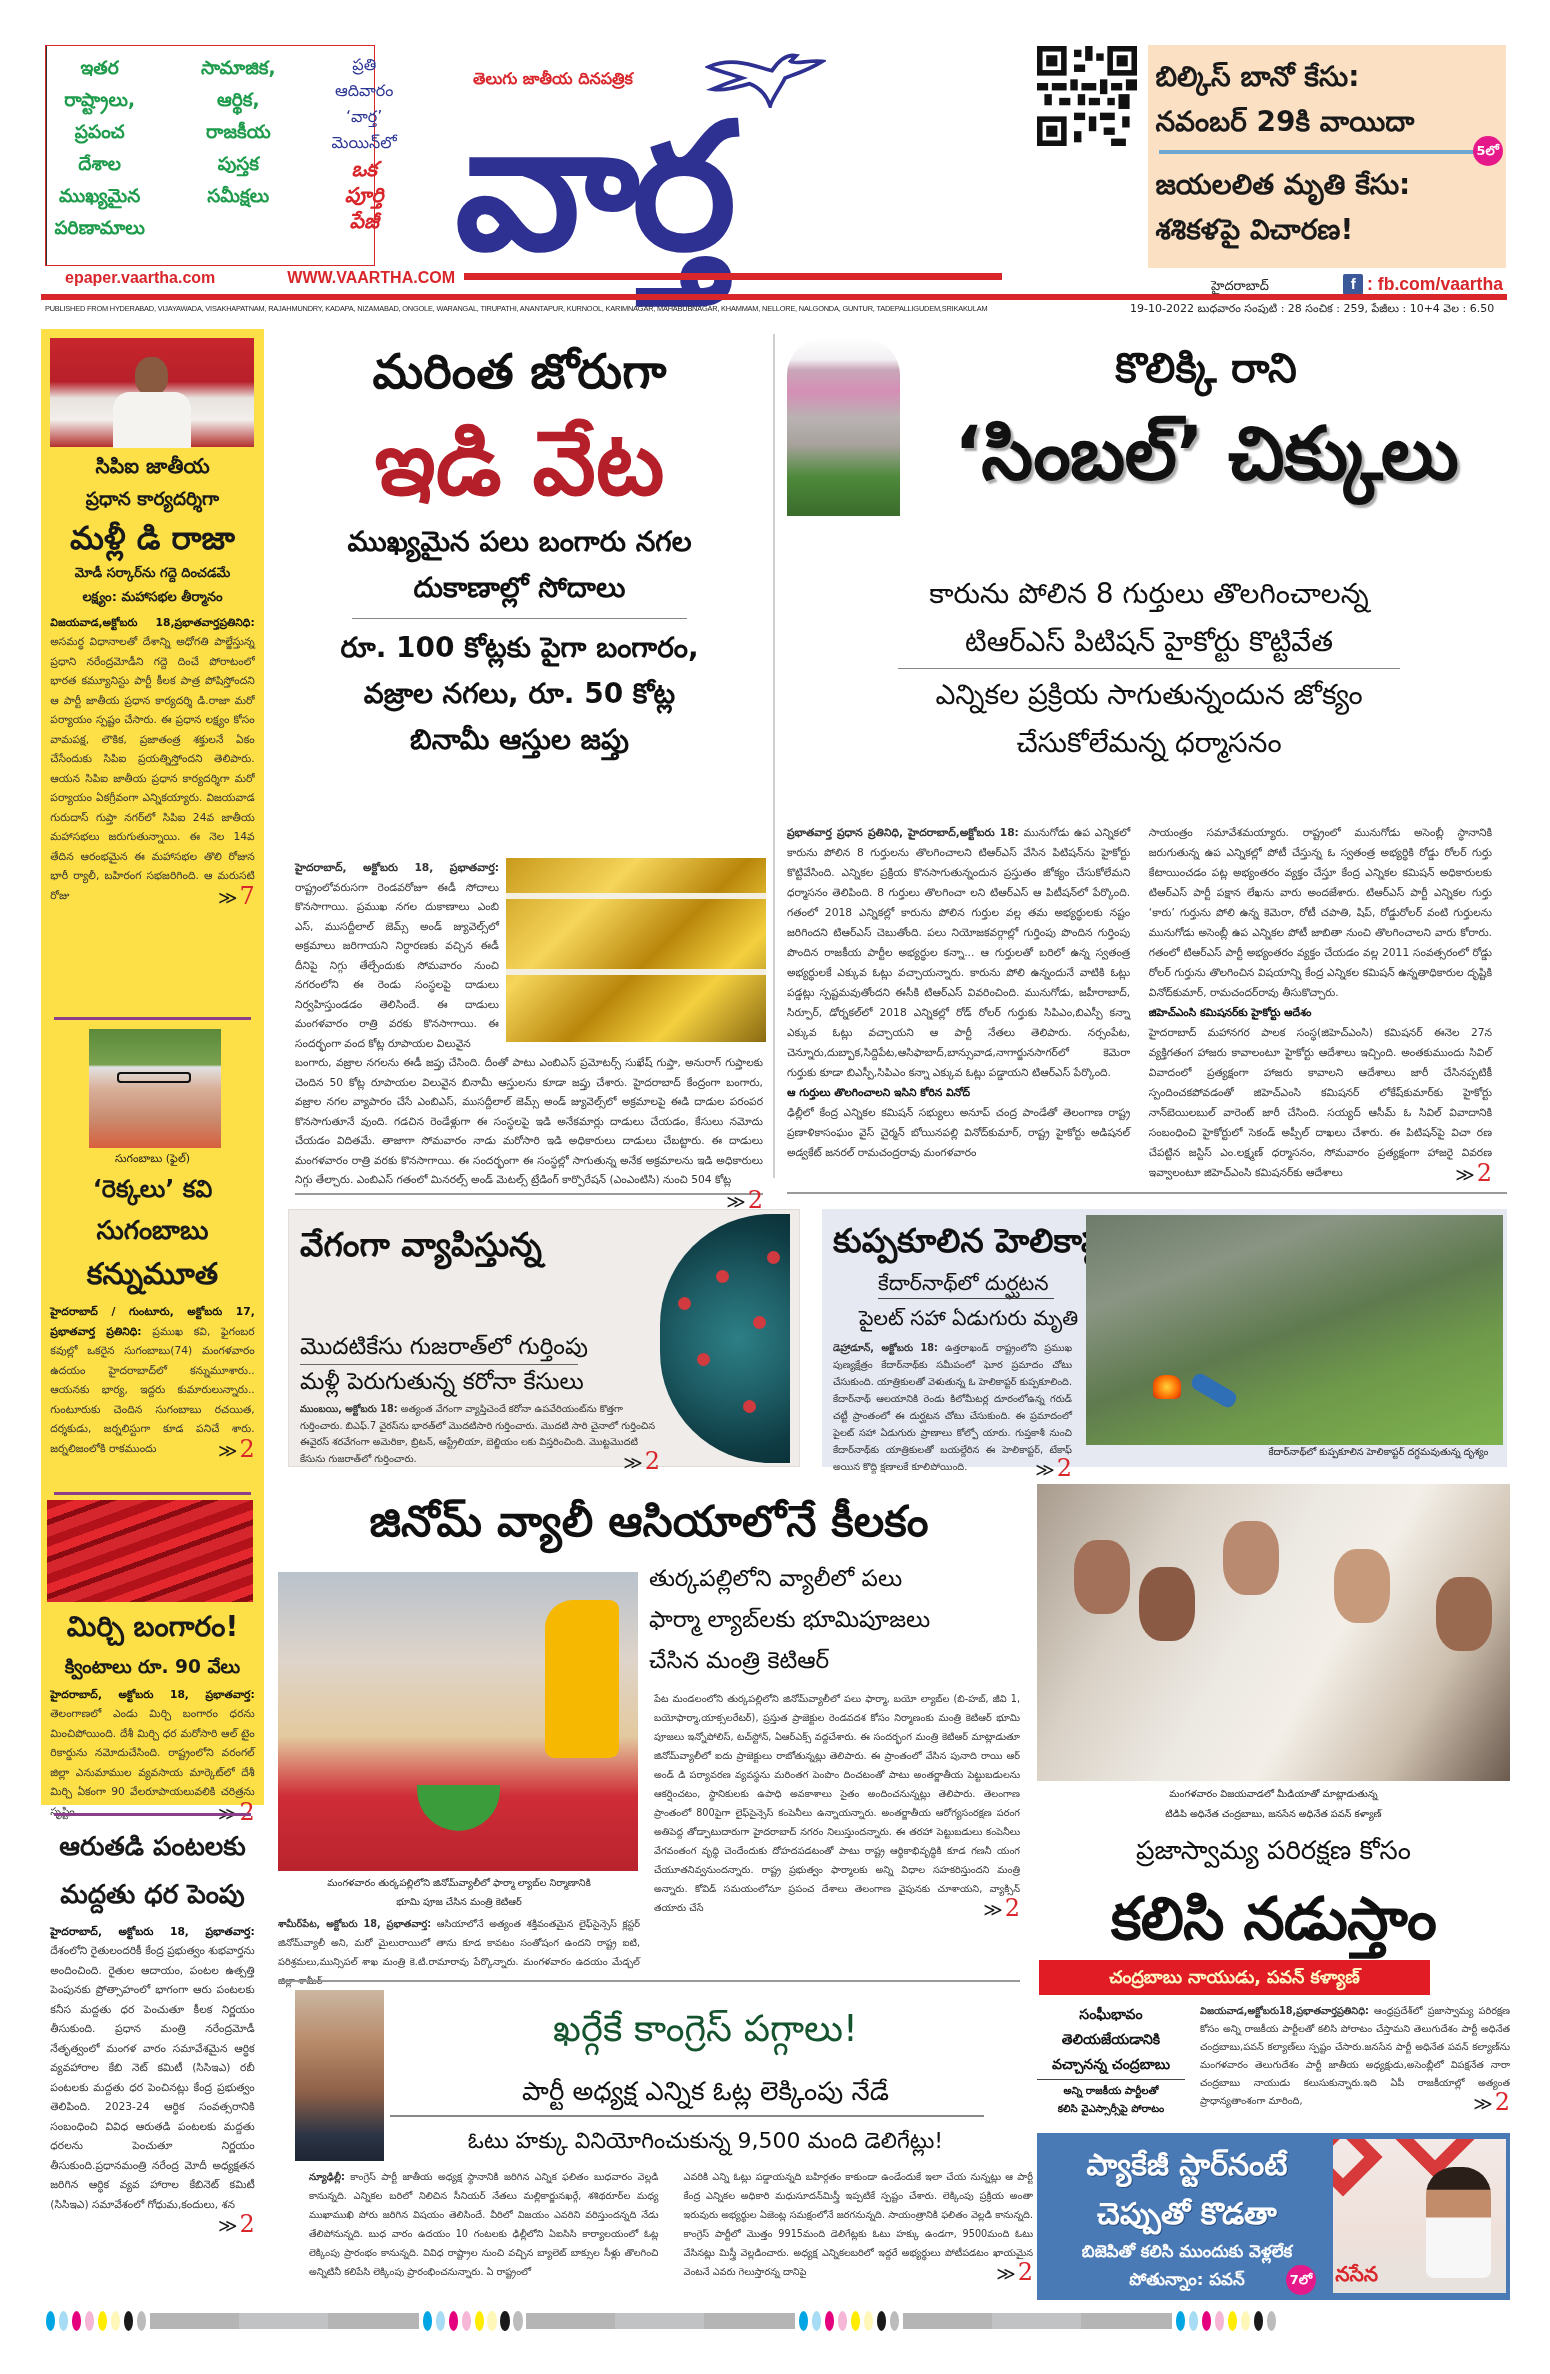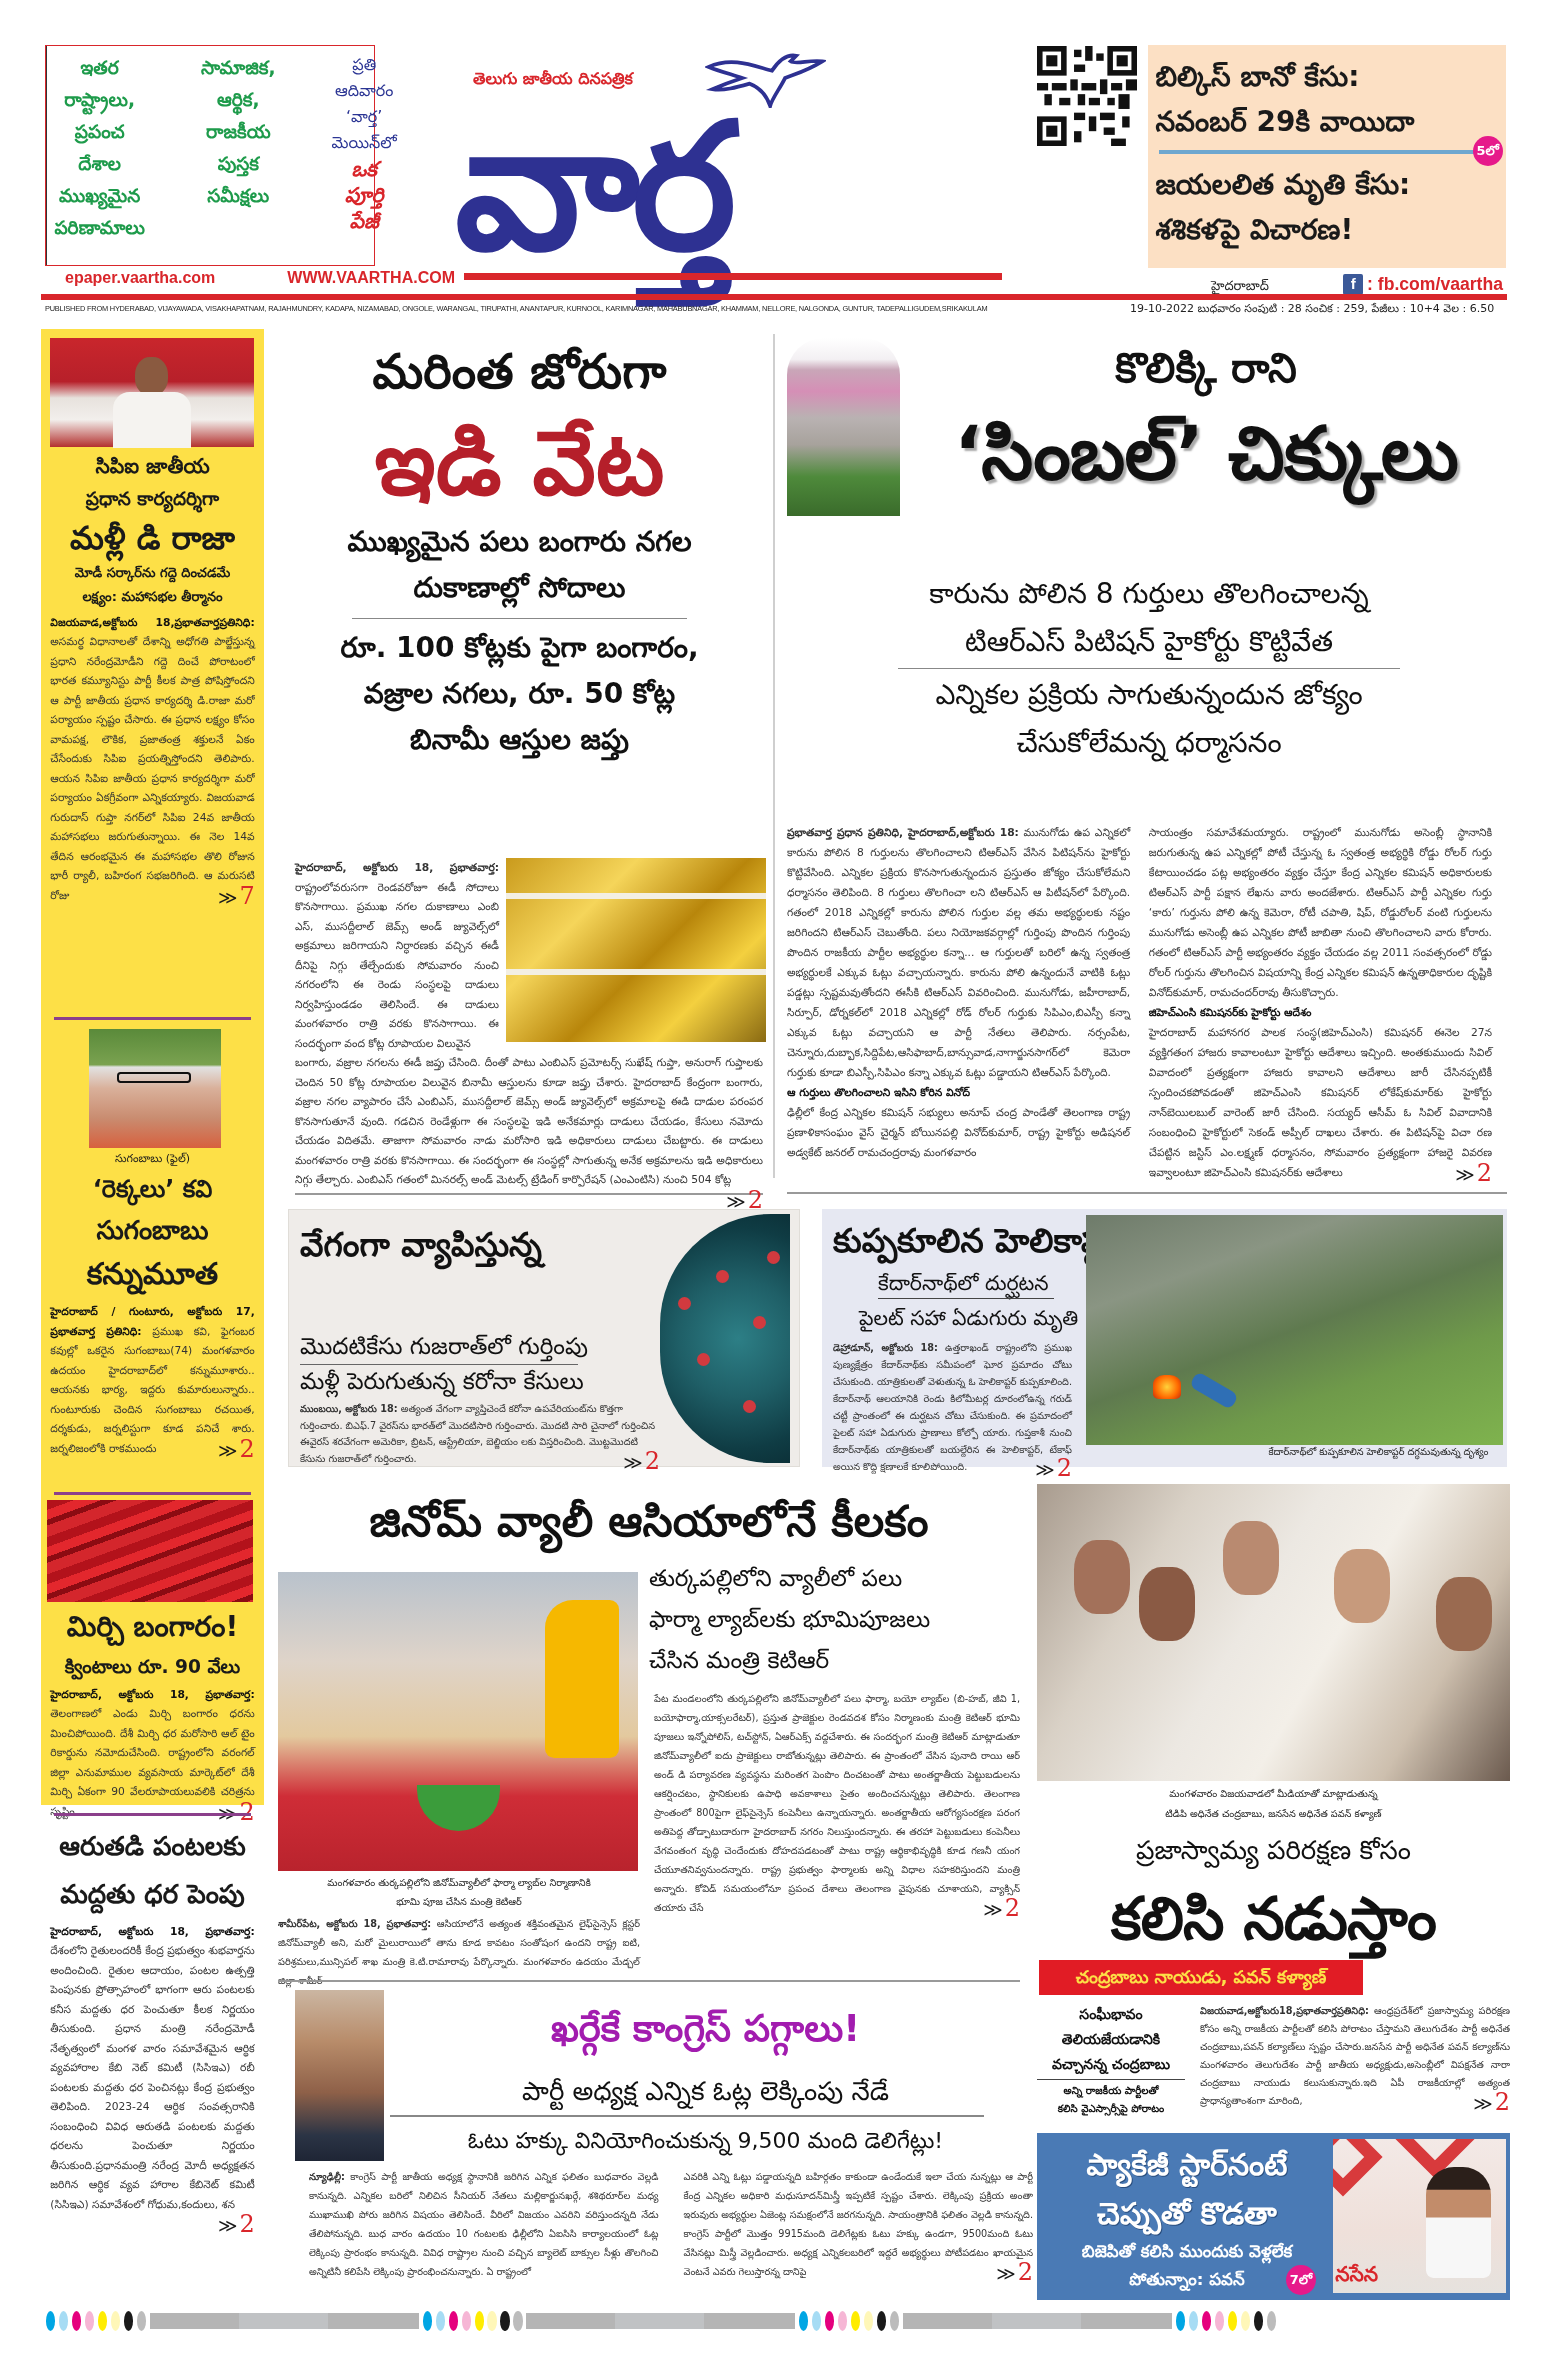--- a/index.html
+++ b/index.html
@@ -101,34 +101,34 @@
   .gen-img .saffron { position:absolute; right:18.6px; top:28px; width:74px; height:158px; background:#f6b800; border-radius: 28px 9.3px 9.3px 9.3px; }
   .gen-img .bowl { position:absolute; left:139px; top:213px; width:83px; height:46px; background:#3b9c3b; border-radius: 0 0 42px 42px; }
   .gen-cap { left: 278px; top: 1874px; width: 362px; font-size: 9.7px; line-height: 18.6px; text-align: center; color: #222; }
   .gen-body1 { left: 278px; top: 1914px; width: 362px; font-size: 9.7px; line-height: 19px; color: #333; text-align: justify; }
   .gen-sub { left: 649px; top: 1558px; width: 371px; text-align: left; font-size: 23px; line-height: 41px; color: #111; }
   .gen-body2 { left: 654px; top: 1689px; width: 366px; font-size: 9.7px; line-height: 19px; color: #333; text-align: justify; }
   .gen-rule { left: 278px; top: 1980px; width: 742px; height: 1.9px; background: #999; }
 
   
   .kh-img { left: 295px; top: 1990px; width: 89px; height: 171px; background: linear-gradient(180deg,#cbb6a2 0%,#b88c6a 30%,#8e6048 60%,#2b3445 85%,#1e2535 100%); }
-  .kh-h { left: 390px; top: 1994px; width: 631px; font-size: 37px; line-height: 69px; font-weight: bold; color: #a21caf; text-align: center; }
+  .kh-h { left: 390px; top: 1994px; width: 631px; font-size: 37px; line-height: 69px; font-weight: normal; color: #14532d; text-align: center; }
   .kh-s1 { left: 390px; top: 2070px; width: 631px; text-align: center; font-size: 26px; line-height: 43px; color: #111; }
   .kh-rule { left: 390px; top: 2115px; width: 594px; height: 1.9px; background: #888; }
   .kh-s2 { left: 390px; top: 2119px; width: 631px; text-align: center; font-size: 22px; line-height: 43px; color: #111; }
   .kh-body { left: 309px; top: 2167px; width: 724px; display: flex; gap: 25px; font-size: 9.7px; line-height: 19px; color: #333; text-align: justify; }
   .kh-body > div { flex: 1; }
 
   
   .right-photo { left: 1037px; top: 1484px; width: 473px; height: 297px; background: linear-gradient(120deg,#a89b8e 0%,#d9d1c6 25%,#ece8e2 45%,#f3efe8 60%,#cdbfae 80%,#6b5a4e 100%); }
   .right-photo .face { position: absolute; width: 56px; height: 74px; border-radius: 40%; background: #a3715a; }
   .rp-cap { left: 1037px; top: 1784px; width: 473px; font-size: 9.7px; line-height: 19.5px; text-align: center; color: #222; }
   .rp-h1 { left: 1037px; top: 1827px; width: 473px; text-align: center; font-size: 26px; line-height: 46px; color: #111; }
   .rp-h2 { left: 1037px; top: 1874px; width: 473px; text-align: center; font-size: 59px; line-height: 89px; font-weight: bold; color: #111; letter-spacing: -0.9px; }
-  .rp-tag { left: 1039px; top: 1960px; width: 324px; height: 35px; background: #e11c25; color: #fde047; font-size: 17.6px; line-height: 35px; text-align: center; font-weight: bold; }
+  .rp-tag { left: 1039px; top: 1960px; width: 391px; height: 35px; background: #e11c25; color: #fef9c3; font-size: 17.6px; line-height: 35px; text-align: center; font-weight: bold; }
   .rp-left { left: 1037px; top: 2002px; width: 148px; text-align: center; }
   .rp-left .a { font-size: 14px; line-height: 25px; font-weight: bold; color: #111; }
   .rp-left .rule { border-top: 1.9px solid #444; margin: 1.9px 0; }
   .rp-left .b { font-size: 10.2px; line-height: 18.6px; font-weight: bold; color: #111; }
   .rp-body { left: 1200px; top: 2002px; width: 310px; font-size: 9.7px; line-height: 18px; color: #333; text-align: justify; }
 
   .pkg-box { left: 1037px; top: 2133px; width: 473px; height: 167px; background: #4a7ab5; }
   .pkg-box .h1 { position:absolute; left:11px; top:9.3px; width:278px; text-align:center; font-size:30px; line-height:45px; color:#fff; font-weight:bold; text-shadow:0.9px 0.9px 0 #2a4e7e; }
   .pkg-box .h2 { position:absolute; left:11px; top:58px; width:278px; text-align:center; font-size:30px; line-height:45px; color:#fff; font-weight:bold; text-shadow:0.9px 0.9px 0 #2a4e7e; }
   .pkg-box .s { position:absolute; left:11px; top:104px; width:278px; text-align:center; font-size:16.7px; line-height:28px; color:#fff; font-weight:bold; }

